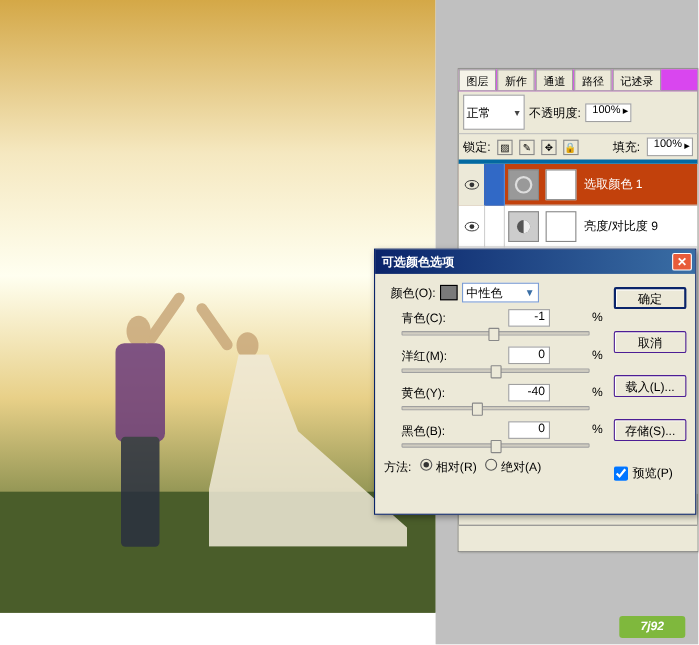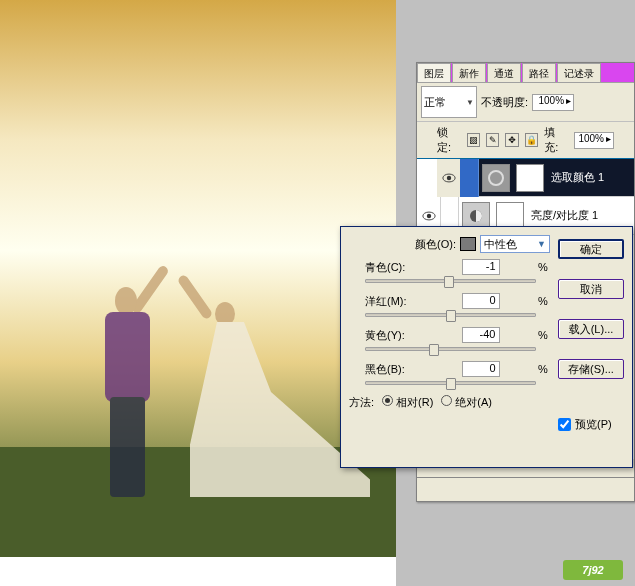--- a/index.html
+++ b/index.html
@@ -32,25 +32,25 @@
   box-shadow:1px 1px 2px rgba(0,0,0,0.3);
 }
 .lp-tabs { display:flex; background:#d946ef; border-bottom:1px solid #a0a0a0; height:20px; }
 .lp-tab { padding:3px 6px; border:1px solid #a0a0a0; border-bottom:none; margin-right:1px; background:#ece9d8; font-size:10px; }
 .lp-tab.active { background:#f5f3e8; }
 .lp-optrow { display:flex; align-items:center; padding:3px 4px; border-bottom:1px solid #c0c0c0; gap:4px; }
 .lp-combo { border:1px solid #a0a0a0; background:#fff; padding:1px 2px; height:32px; display:flex; align-items:center; justify-content:space-between; }
 .lp-combo .caret { font-size:8px; color:#444; }
 .lp-pct-box { border:1px solid #a0a0a0; background:#fff; width:42px; height:17px; display:flex; justify-content:flex-end; padding:0 2px; gap:2px; }
 .lp-pct-box span { font-size:10px; }
-.lp-lockrow { display:flex; align-items:center; padding:3px 20px; border-bottom:1px solid #0369a1; gap:6px; }
+.lp-lockrow { display:flex; align-items:center; padding:3px 4px; border-bottom:4px solid #0369a1; gap:6px; }
 .lock-icon { width:14px; height:14px; border:1px solid #888; display:flex; align-items:center; justify-content:center; font-size:9px; }
 .lp-layers { background:#fff; height:300px; overflow:auto; }
 .layer-row { display:flex; align-items:center; height:38px; border-bottom:1px solid #d0d0d0; }
-.layer-row.sel { background:#0f172a; color:#fff;margin-left:20px; }
+.layer-row.sel { background:#c2410c; color:#fff; }
 .eye { width:24px; height:38px; display:flex; align-items:center; justify-content:center; border-right:1px solid #d0d0d0; }
 .layer-row.sel .eye { background:#ece9d8; color:#000; border-right-color:#3169c6; }
 .link { width:18px; height:38px; border-right:1px solid #d0d0d0; }
 .layer-row.sel .link { background:#3169c6; border-right-color:#5a8cd8; }
 .thumb { width:28px; height:28px; margin:0 3px; border:1px solid #888; background:#999; display:flex; align-items:center; justify-content:center; }
 .thumb.mask { background:#fff; }
 .layer-label { flex:1; padding-left:4px; }
 .lp-foot { position:absolute; bottom:0; left:0; width:100%; height:24px; background:#ece9d8; border-top:1px solid #888; }
 
 .dlg {
@@ -58,24 +58,24 @@
   background:#ece9d8; border:1px solid #0a246a;
   box-shadow:2px 2px 6px rgba(0,0,0,0.4);
 }
 .dlg-title { height:22px; background:linear-gradient(to right,#0a246a,#3a6ea5); color:#fff; display:flex; align-items:center; justify-content:space-between; padding:0 3px 0 6px; font-weight:bold; font-size:11px; }
 .close-btn { width:18px; height:16px; background:#e85c3a; border:1px solid #fff; display:flex; align-items:center; justify-content:center; color:#fff; font-size:10px; font-weight:bold; border-radius:2px; }
 .dlg-body { padding:8px; display:flex; gap:8px; }
 .dlg-left { flex:1; }
 .dlg-right { width:66px; display:flex; flex-direction:column; gap:20px; padding-top:4px; }
 .pbtn { border:1px solid #4c1d95; background:#ece9d8; height:20px; display:flex; align-items:center; justify-content:center; border-radius:2px; box-shadow:inset 1px 1px #fff; }
 .pbtn.default { border:2px solid #0a246a; }
-.prev { display:flex; align-items:center; gap:4px; margin-top:18px; }
+.prev { display:flex; align-items:center; gap:4px; margin-top:2px; }
 .prev input { margin:0; }
 
-.color-row { display:flex; align-items:center; gap:4px; margin-bottom:6px; padding-left:6px;justify-content:flex-end; }
+.color-row { display:flex; align-items:center; gap:4px; margin-bottom:6px; padding-left:6px; }
 .swatch { width:16px; height:14px; background:#7a7a7a; border:1px solid #000; }
 .ccombo { border:1px solid #7a9cd4; background:#fff; width:70px; height:18px; display:flex; align-items:center; justify-content:space-between; padding:0 3px; }
 .ccombo .caret { color:#3a6ea5; font-size:9px; }
 
 .slider-group { margin:4px 0 10px 16px; }
 .slider-lbl { display:flex; justify-content:space-between; align-items:center; }
 .slider-lbl .txt { width:60px; }
 .valbox { border:1px solid #a0a0a0; background:#fff; width:38px; height:16px; text-align:right; padding:0 3px; }
 .pct { width:14px; text-align:center; }
 .track { position:relative; height:4px; background:linear-gradient(#c8c4b8,#d8d4c8); border:1px solid #a0a0a0; margin:4px 14px 0 0; border-radius:1px; }
@@ -166,27 +166,33 @@
           </svg>
       </div>
       <div class="link"></div>
       <div class="thumb" style="background:#ccc">
           <svg width="18" height="18" viewBox="0 0 18 18">
             <circle cx="9" cy="9" r="6" fill="#555"></circle>
             <path d="M9 3 A6 6 0 0 1 9 15 Z" fill="#eee"></path>
           </svg>
         </div>
       <div class="thumb mask"></div>
-      <div class="layer-label">亮度/对比度 1</div>
+      <div class="layer-label">亮度/对比度 9</div>
     </div>
   </div>
   <div class="lp-foot"></div>
 </div>
 
 <div class="dlg">
+  <div class="dlg-title">
+    <span>可选颜色选项</span>
+    <div class="close-btn">
+      <span>✕</span>
+    </div>
+  </div>
   <div class="dlg-body">
     <div class="dlg-left">
       <div class="color-row">
         <span>颜色(O):</span>
         <div class="swatch"></div>
         <div class="ccombo">
           <span>中性色</span>
           <span class="caret">▼</span>
         </div>
       </div>

